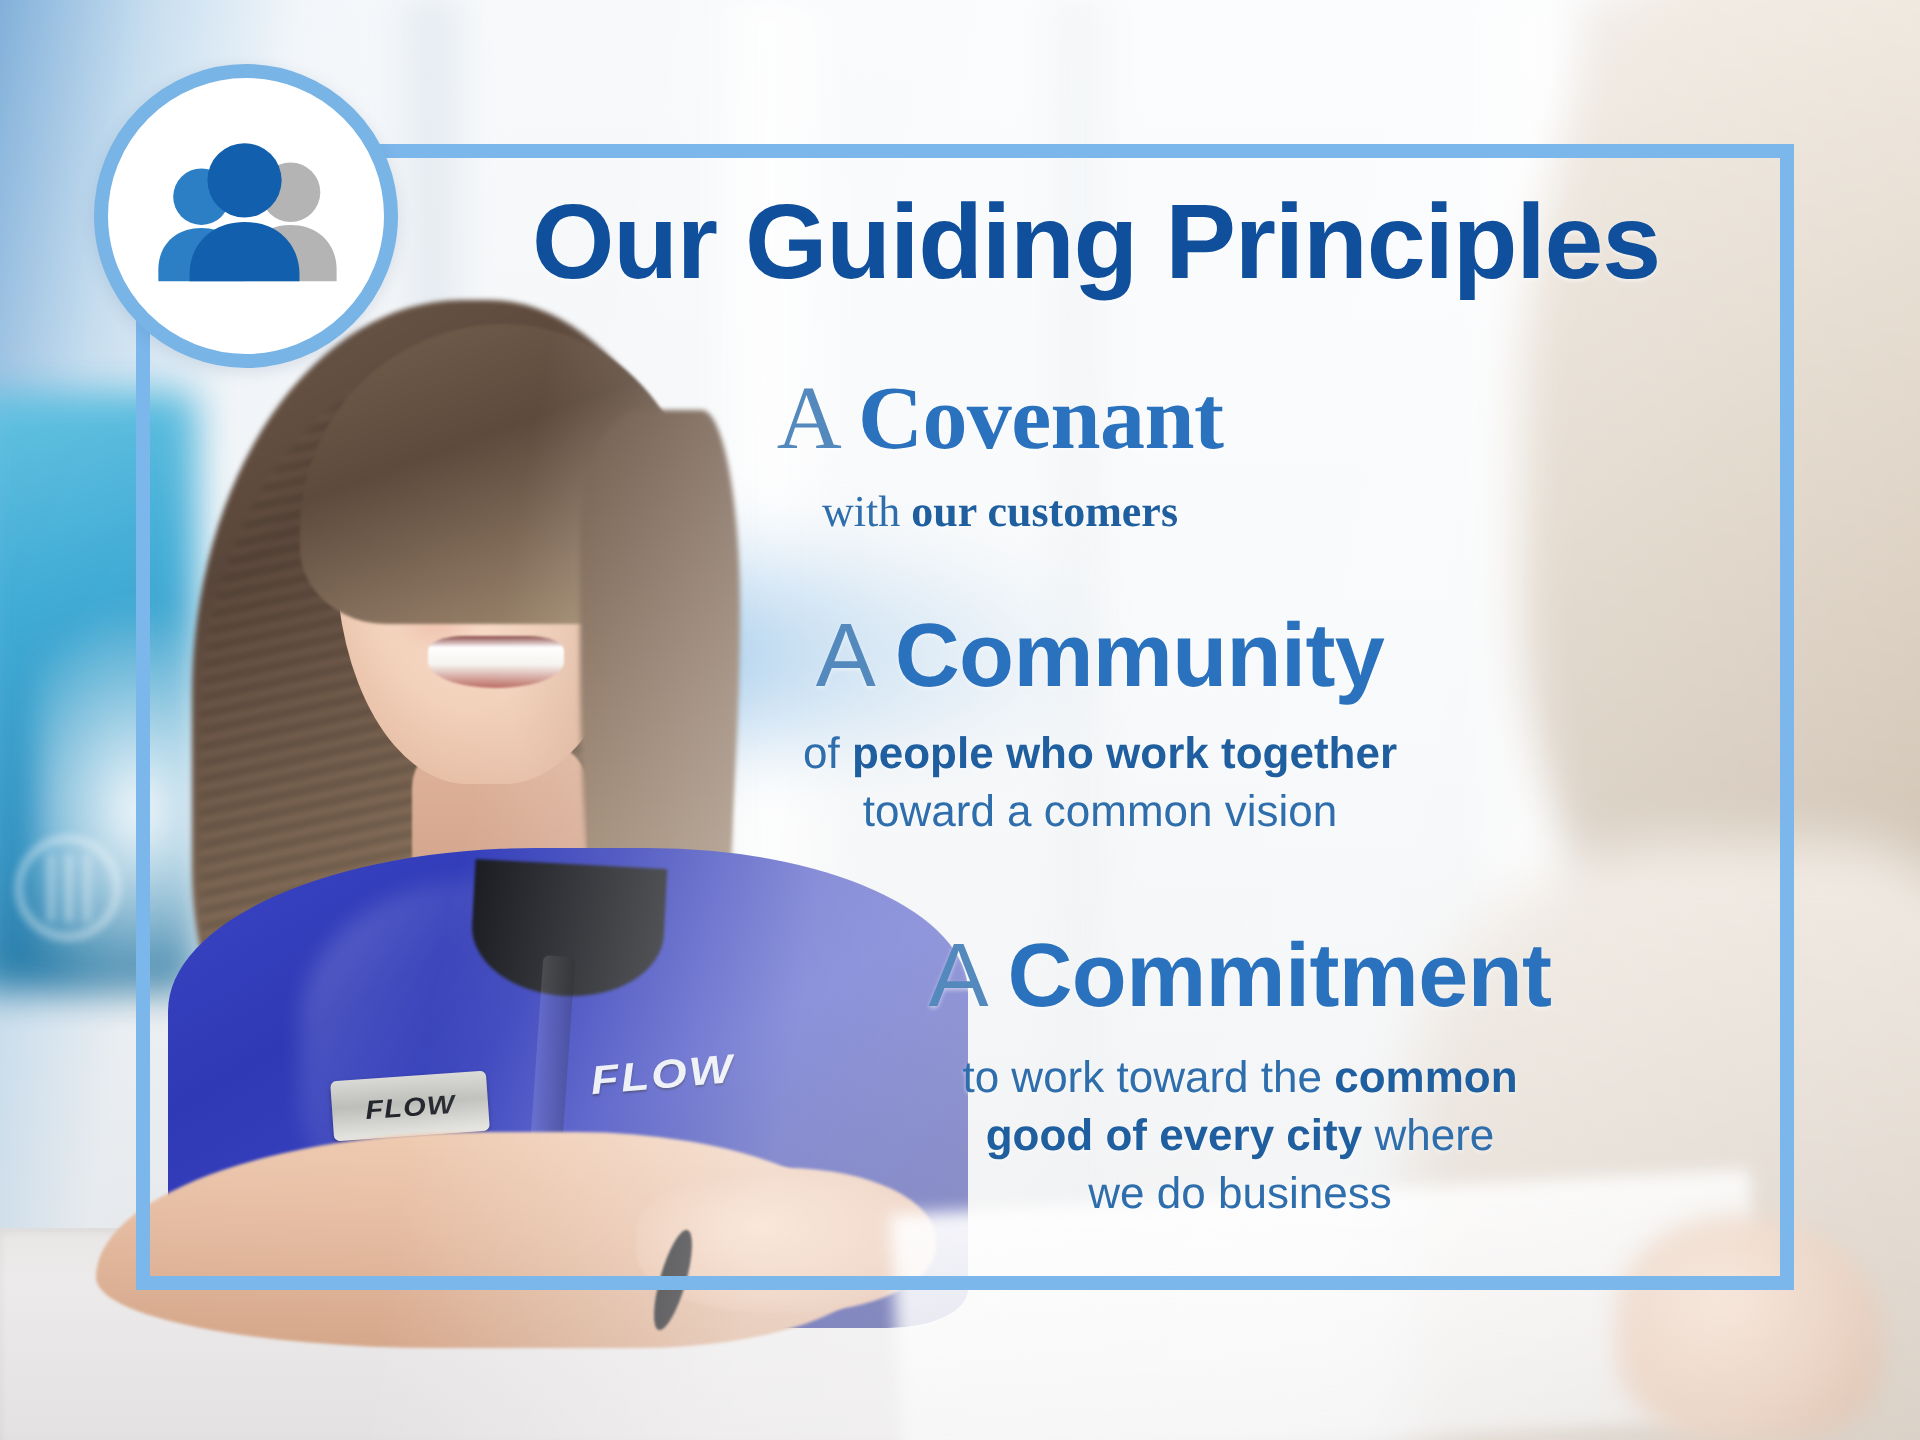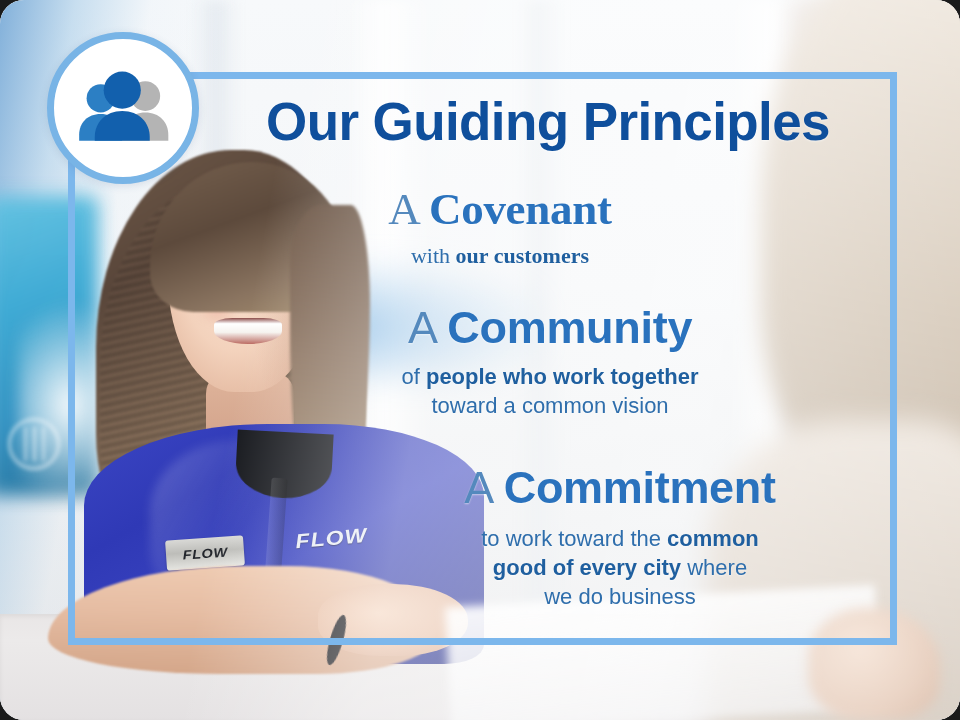--- a/index.html
+++ b/index.html
@@ -8,21 +8,20 @@
     padding: 0;
     background: #1a1a1a;
   }
   #stage {
     position: relative;
     width: 960px;
     height: 720px;
     overflow: hidden;
     font-family: "Liberation Sans", sans-serif;
     background: #f2f3f5;
-    border-radius: 24px;
   }
 
   
   .photo {
     position: absolute;
     inset: 0;
     overflow: hidden;
   }
 
   

